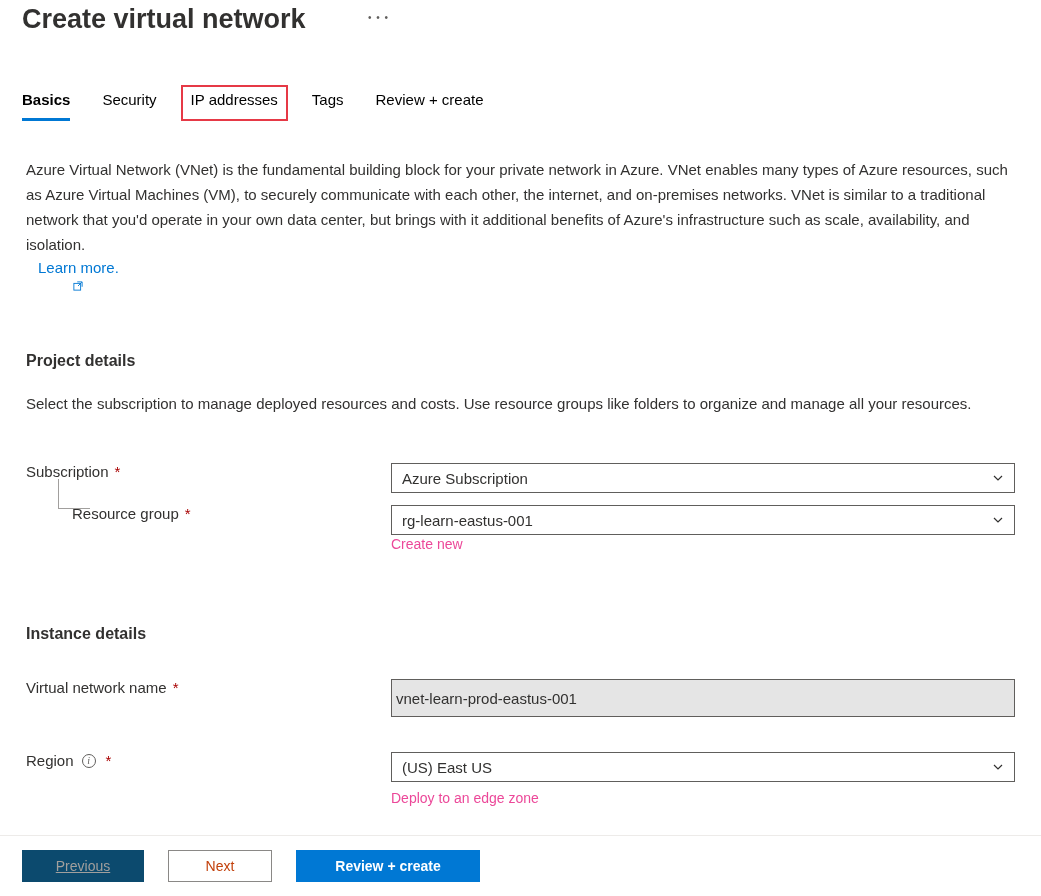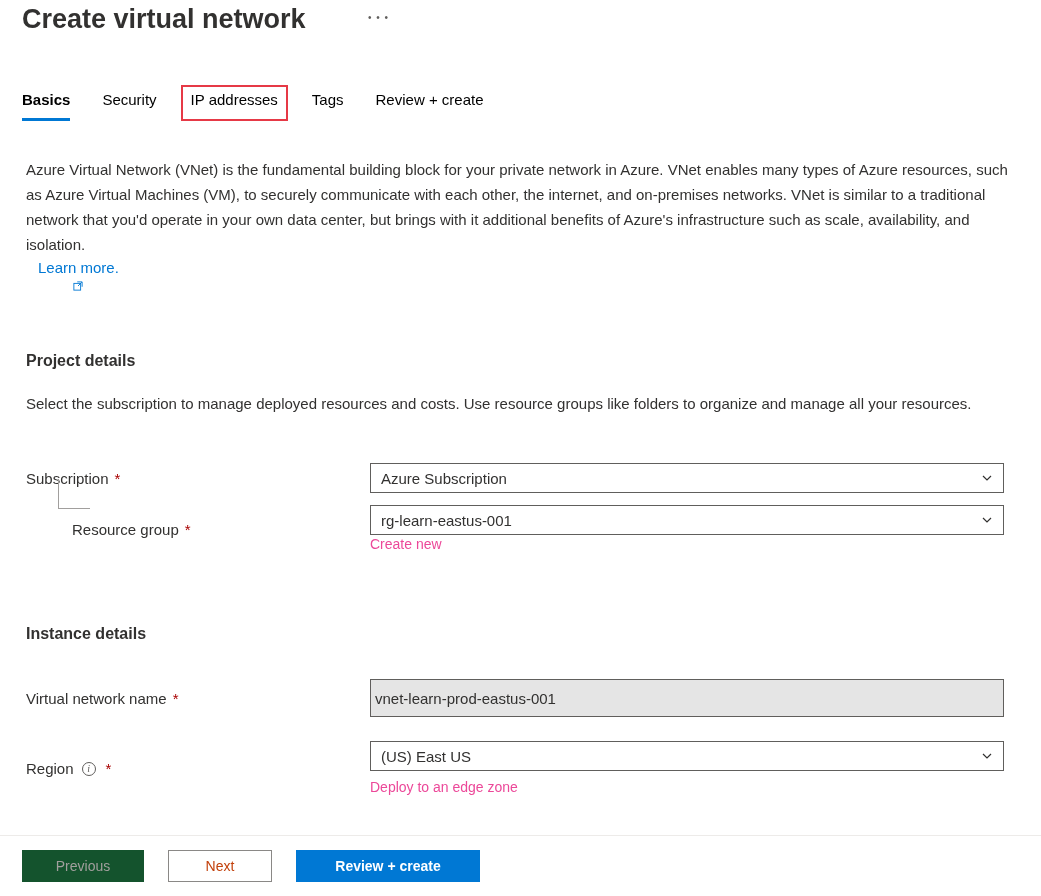--- a/index.html
+++ b/index.html
@@ -97,22 +97,23 @@
       line-height: 23px;
       margin-top: 22px;
       color: #323130;
       max-width: 990px;
     }
     .form-group {
       margin-top: 48px;
     }
     .form-row {
       display: flex;
-      align-items: center;
+      align-items: flex-start;
       margin-bottom: 12px;
+      gap: 21px;
     }
     .label-col {
       width: 344px;
       font-size: 15px;
       color: #323130;
       display: flex;
       align-items: center;
       gap: 4px;
     }
     .required {
@@ -216,39 +217,40 @@
     }
     .btn {
       height: 32px;
       padding: 0 22px;
       font-size: 14px;
       font-family: inherit;
       cursor: pointer;
       border: none;
     }
     .btn-prev {
-      background: #14532d;
+      background: #0c4a6e;
       color: #a19f9d;
       cursor: not-allowed;
       min-width: 122px;
+      text-decoration: underline;
     }
     .btn-next {
       background: #ffffff;
       border: 1px solid #8a8886;
       color: #c2410c;
       min-width: 104px;
     }
     .btn-primary {
       background: #0078d4;
       color: #ffffff;
       font-weight: 600;
       min-width: 184px;
     }
     .instance-group .form-row {
-      margin-bottom: 24px;
+      margin-bottom: 35px;
     }
   </style>
 </head>
 <body>
 
 <div class="header">
   <h1 class="page-title">Create virtual network</h1>
   <span class="more-icon">• • •</span>
 </div>
 

